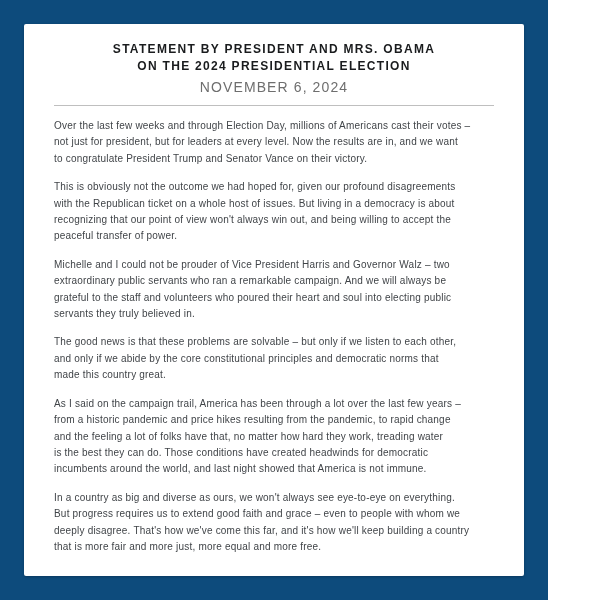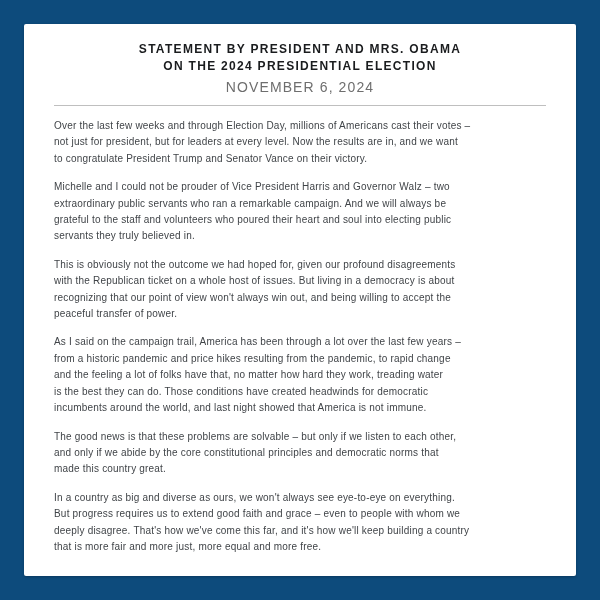--- a/index.html
+++ b/index.html
@@ -13,21 +13,21 @@
   * { box-sizing: border-box; }
   html, body {
     margin: 0;
     padding: 0;
     width: 600px;
     height: 600px;
     font-family: "Liberation Sans", "DejaVu Sans", sans-serif;
   }
   .page {
     position: relative;
-    width: 600px;
+    width: 548px;
     height: 600px;
     background: var(--background);
   }
   .card {
     position: absolute;
     inset: 24px;
     background: var(--card);
     border-radius: 2px;
     padding: 17px 30px 20px 30px;
     overflow: hidden;
@@ -73,35 +73,35 @@
 <div class="page">
   <div class="card">
     <h1 class="title">STATEMENT BY PRESIDENT AND MRS. OBAMA
 ON THE 2024 PRESIDENTIAL ELECTION</h1>
     <div class="date">NOVEMBER 6, 2024</div>
     <hr class="divider">
     <div class="body">
       <p>Over the last few weeks and through Election Day, millions of Americans cast their votes –
 not just for president, but for leaders at every level. Now the results are in, and we want
 to congratulate President Trump and Senator Vance on their victory.</p>
+      <p>This is obviously not the outcome we had hoped for, given our profound disagreements
+with the Republican ticket on a whole host of issues. But living in a democracy is about
+recognizing that our point of view won't always win out, and being willing to accept the
+peaceful transfer of power.</p>
       <p>Michelle and I could not be prouder of Vice President Harris and Governor Walz – two
 extraordinary public servants who ran a remarkable campaign. And we will always be
 grateful to the staff and volunteers who poured their heart and soul into electing public
 servants they truly believed in.</p>
-      <p>This is obviously not the outcome we had hoped for, given our profound disagreements
-with the Republican ticket on a whole host of issues. But living in a democracy is about
-recognizing that our point of view won't always win out, and being willing to accept the
-peaceful transfer of power.</p>
+      <p>The good news is that these problems are solvable – but only if we listen to each other,
+and only if we abide by the core constitutional principles and democratic norms that
+made this country great.</p>
       <p>As I said on the campaign trail, America has been through a lot over the last few years –
 from a historic pandemic and price hikes resulting from the pandemic, to rapid change
 and the feeling a lot of folks have that, no matter how hard they work, treading water
 is the best they can do. Those conditions have created headwinds for democratic
 incumbents around the world, and last night showed that America is not immune.</p>
-      <p>The good news is that these problems are solvable – but only if we listen to each other,
-and only if we abide by the core constitutional principles and democratic norms that
-made this country great.</p>
       <p>In a country as big and diverse as ours, we won't always see eye-to-eye on everything.
 But progress requires us to extend good faith and grace – even to people with whom we
 deeply disagree. That's how we've come this far, and it's how we'll keep building a country
 that is more fair and more just, more equal and more free.</p>
     </div>
   </div>
 </div>
 
 </body></html>

